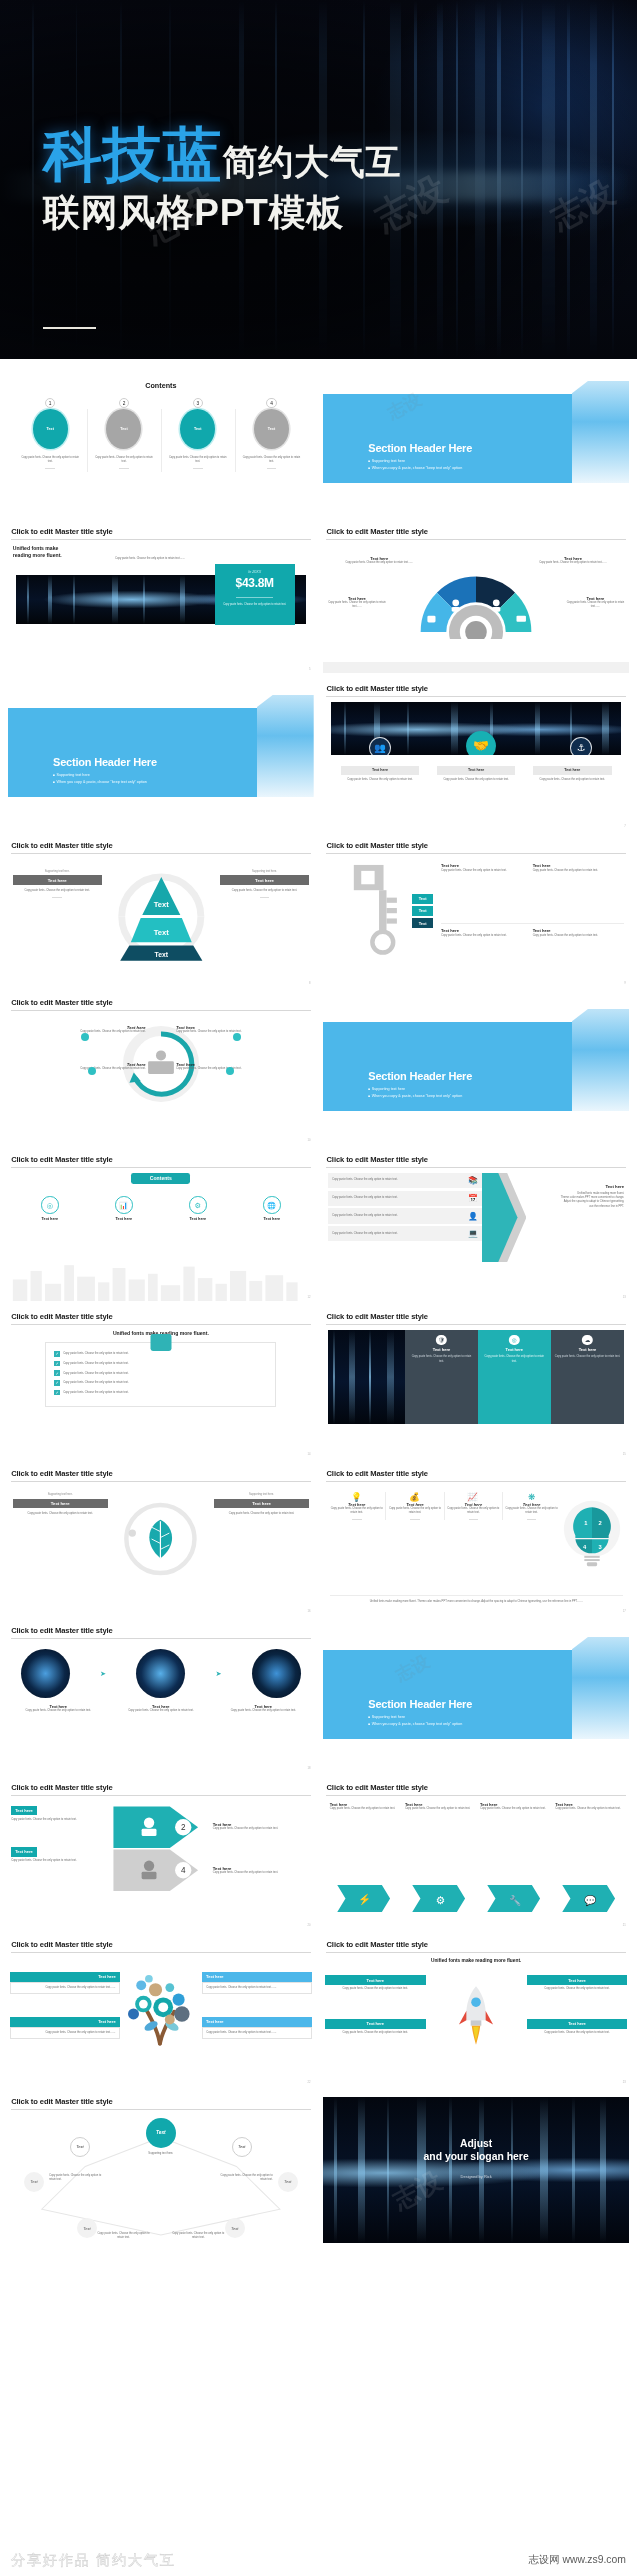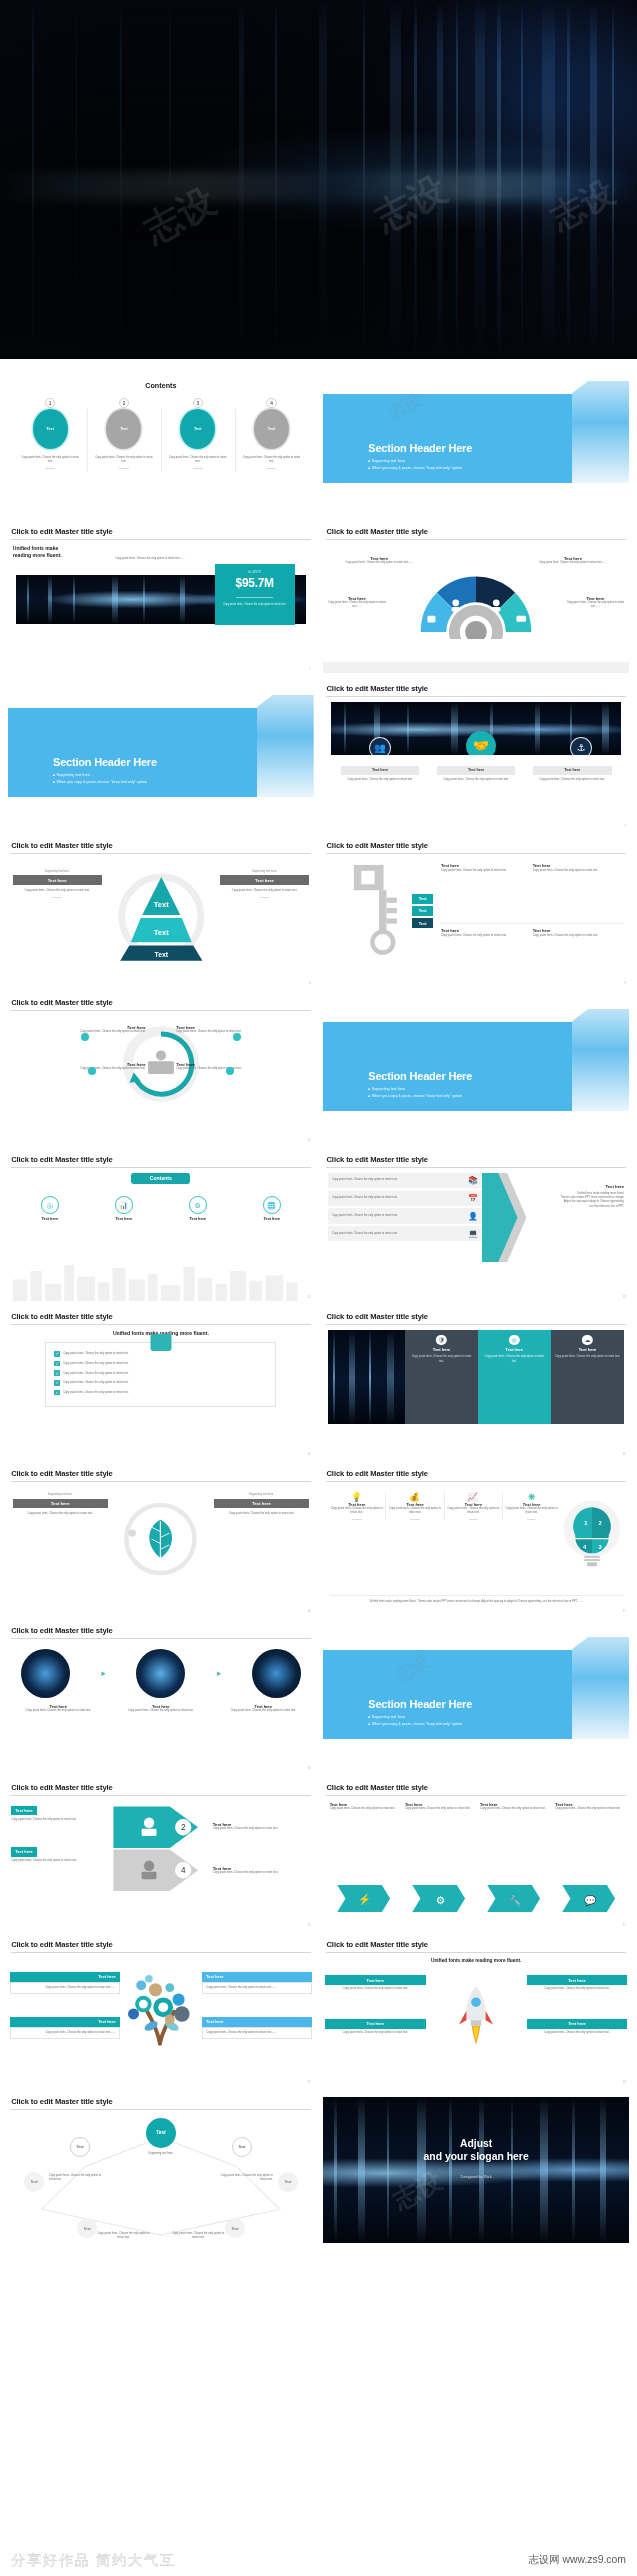--- a/index.html
+++ b/index.html
@@ -258,20 +258,29 @@
       <i style="left:567px;width:3.2px;opacity:.40"></i>
       <i style="left:590px;width:7.2px;opacity:.30"></i>
       <i style="left:612px;width:2.4px;opacity:.45"></i>
     </div>
     <div class="hband"></div>
     <div class="vignette"></div>
     <div class="wm lt" style="left:143px;top:191px;font-size:37px;">志设</div>
     <div class="wm lt" style="left:374px;top:179px;font-size:37px;">志设</div>
     <div class="wm lt" style="left:550px;top:183px;font-size:33px;">志设</div>
 
+    <div class="cover-text">
+      <div class="title-row">
+        <span class="t-blue">科技蓝</span>
+        <span class="t-white">简约大气互</span>
+      </div>
+      <div class="t-line2">联网风格PPT模板</div>
+      <div class="rule"></div>
+
+    </div>
   </div>
 
   <div class="grid">
 
     <div class="slide">
       <div class="contents-h">Contents</div>
       <div class="circ-row">
         <div class="circ-col">
           <div class="sep"></div>
           <div class="numbadge">1</div>
@@ -334,21 +343,21 @@
             <i style="left:57px;width:1.6px"></i>
           <i style="left:96px;width:6.4px"></i>
             <i style="left:127px;width:2.4px"></i>
             <i style="left:164px;width:4.8px"></i>
           <i style="left:199px;width:1.6px"></i>
             <i style="left:239px;width:7.2px"></i>
             <i style="left:271px;width:2.4px"></i>
         </div>
         <div class="tealcard" style="top:19px">
           <div class="in">In 20XX</div>
-          <div class="big">$95.7M</div>
+          <div class="big">$43.8M</div>
           <div class="hr"></div>
           <div class="sub">Copy paste fonts. Choose the only option to retain text.</div>
         </div>
       </div>
       <div class="pgnum">5</div>
     </div>
 
     <div class="slide">
       <div class="slide-title">Click to edit Master title style</div>
       <div class="title-underline"></div>

